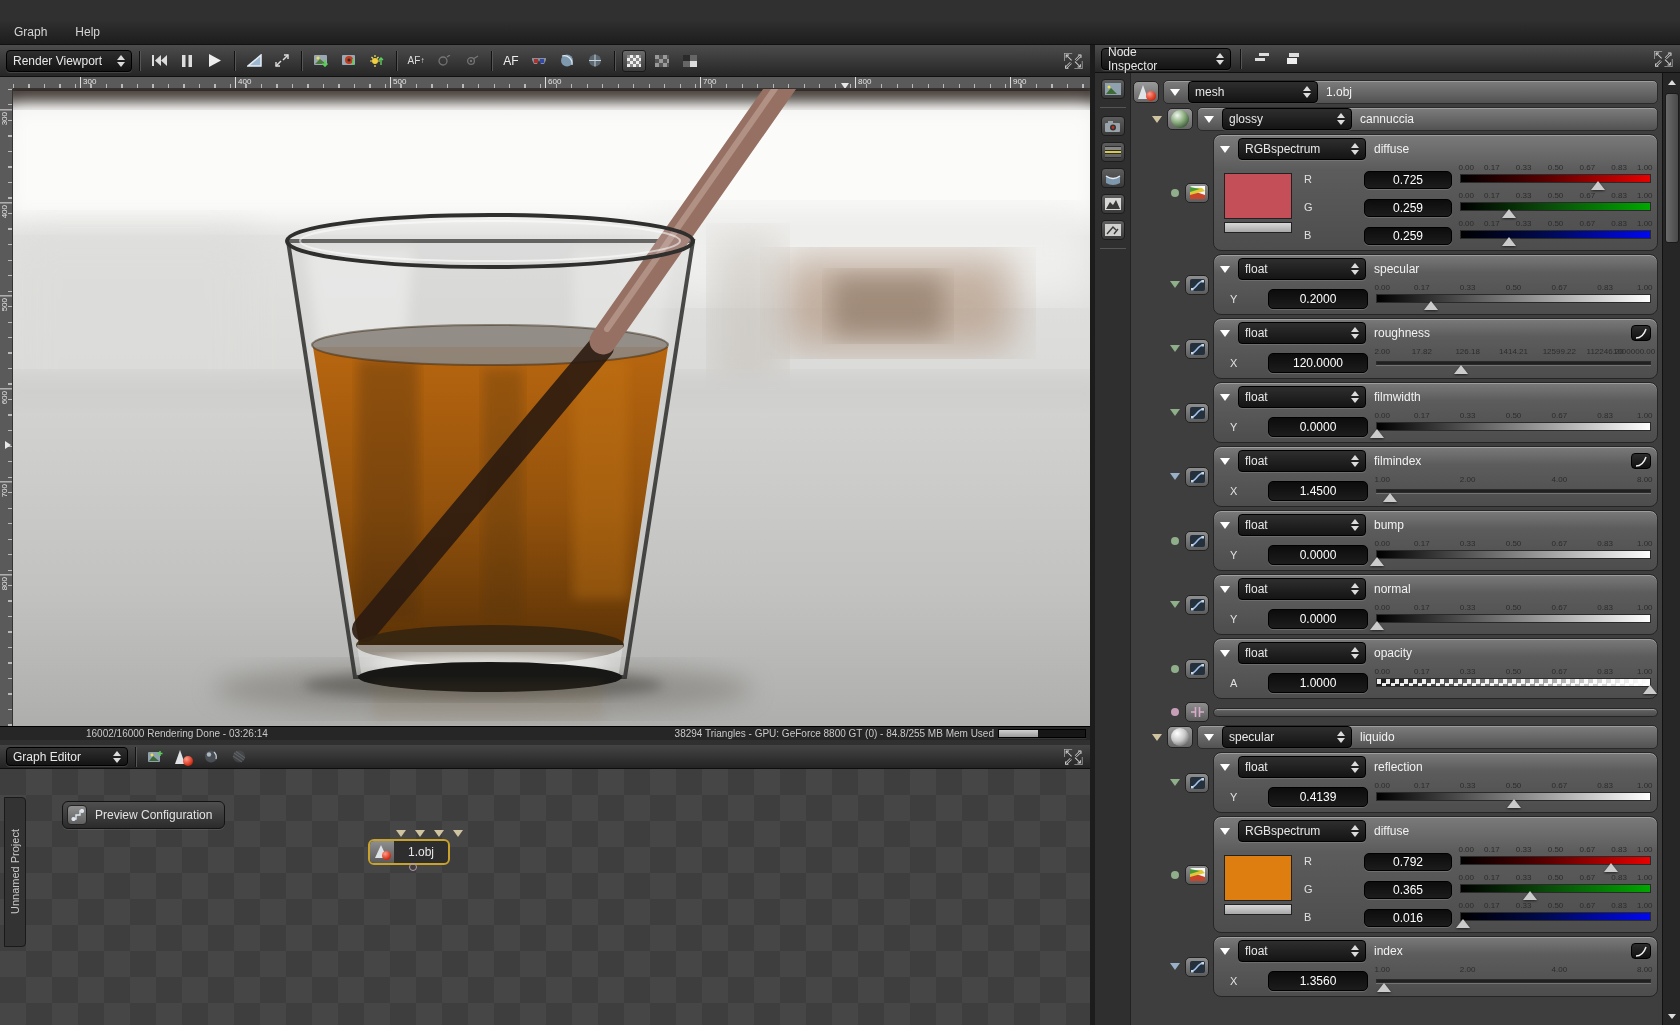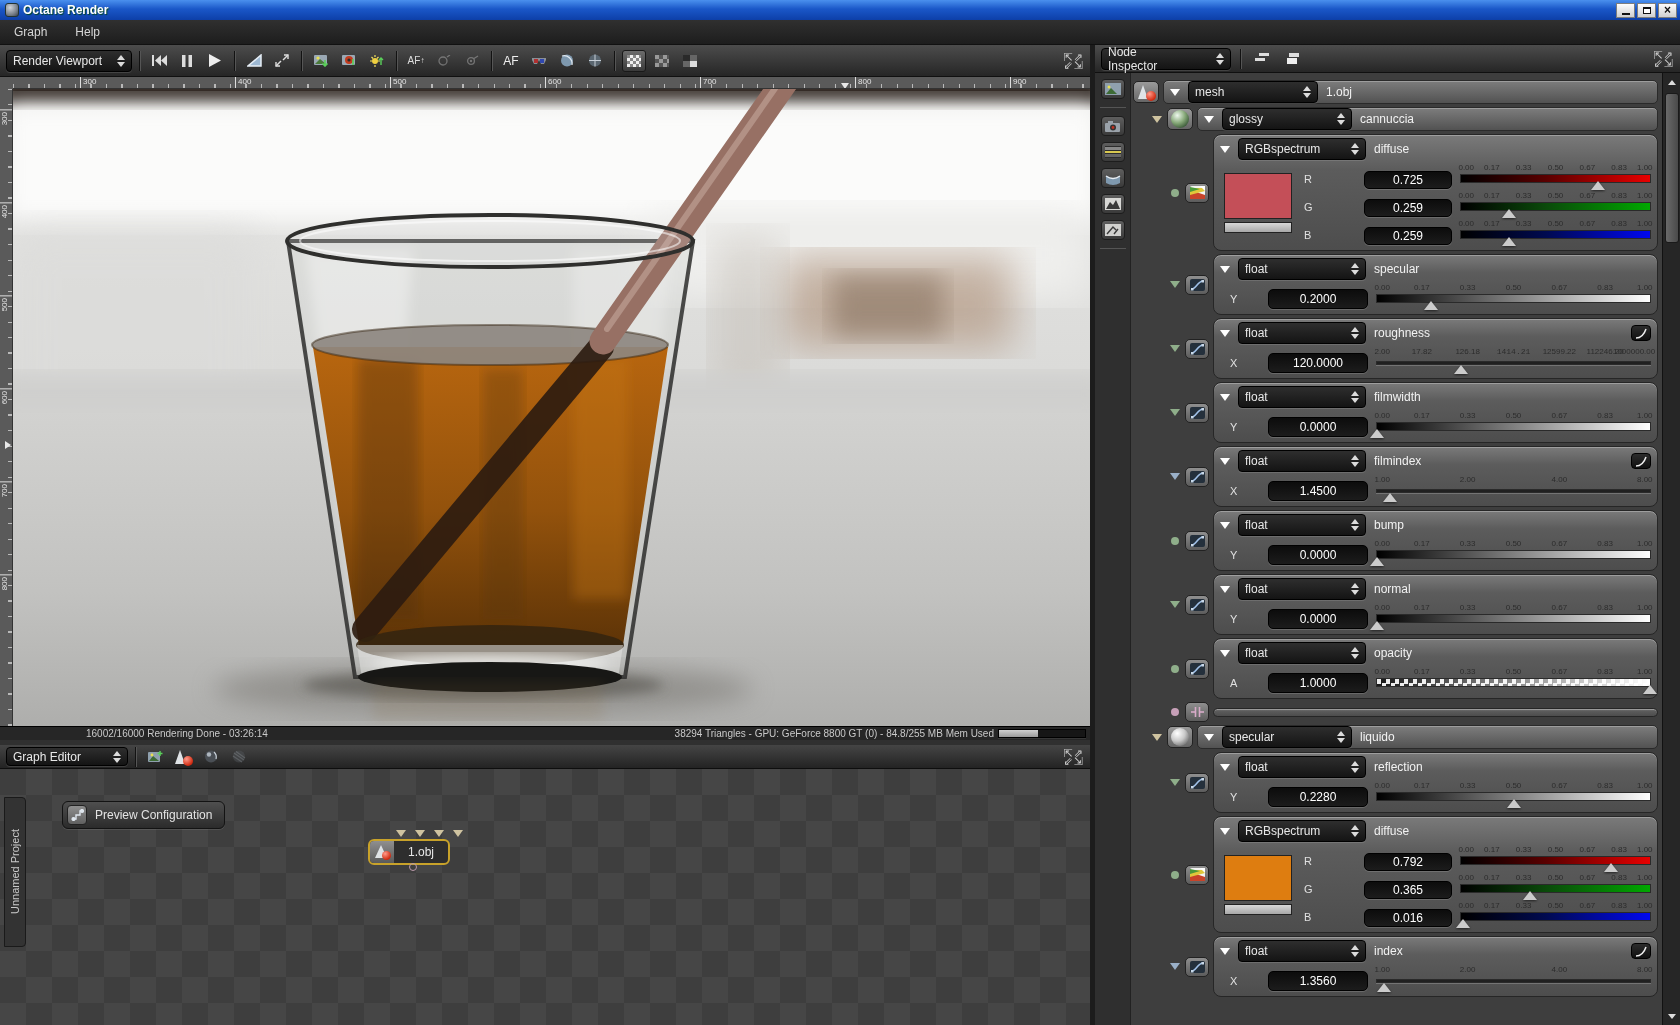--- a/index.html
+++ b/index.html
@@ -164,35 +164,20 @@
   .sphere-chrome { width:18px; height:18px; border-radius:50%; background:radial-gradient(circle at 35% 30%,#fff,#c8c8c8 45%,#686868 85%); }
   .matball { position:relative; width:20px; height:18px; }
   .matball .cone { left:2px; top:2px; border-bottom-width:14px; border-left-width:5px; border-right-width:5px; }
   .matball .redball { right:0; bottom:0; width:10px; height:10px; }
 </style>
 </head>
 <body>
 
 <div id="app">
 
-  <div class="titlebar">
-    <span class="app-icon"></span>
-    <span class="title-text">Octane Render</span>
-    <span class="winbtns">
-      <span class="winbtn">
-          <span class="glyph-min"></span>
-        </span>
-      <span class="winbtn">
-          <span class="glyph-restore"></span>
-        </span>
-      <span class="winbtn">
-          <span class="glyph-close">×</span>
-        </span>
-    </span>
-  </div>
 
   <div class="menubar">
     <span class="menu-item">Graph</span>
     <span class="menu-item">Help</span>
   </div>
 
   <div class="content">
 
     <div class="left-pane">
 
@@ -788,21 +773,21 @@
                   </span>
                 </div>
                 <div class="frow">
                   <span class="axis">X</span>
                   <span class="vfield">120.0000</span>
                   <div class="sliderwrap">
                     <div class="tickrow">
                       <span class="tick" style="left: 0%; transform: translateX(-10%);">2.00</span>
                       <span class="tick" style="left: 16.6667%;">17.82</span>
                       <span class="tick" style="left: 33.3333%;">126.18</span>
-                      <span class="tick" style="left: 50%; font-family: Liberation Mono, monospace;">1414.21</span>
+                      <span class="tick" style="left: 50%;">1414.21</span>
                       <span class="tick" style="left: 66.6667%;">12599.22</span>
                       <span class="tick" style="left: 83.3333%;">112246.20</span>
                       <span class="tick" style="left: 100%; transform: translateX(-90%);">1000000.00</span>
                     </div>
                     <div class="track bar"></div>
                     <span class="smark" style="left: calc(31% - 7px);"></span>
                   </div>
                 </div>
               </div>
             </div>
@@ -1078,21 +1063,21 @@
                     <span>float</span>
                     <span class="spin">
                       <i class="tri-up"></i>
                       <i class="tri-dn"></i>
                     </span>
                   </div>
                   <span class="sec-name">reflection</span>
                 </div>
                 <div class="frow">
                   <span class="axis">Y</span>
-                  <span class="vfield">0.2280</span>
+                  <span class="vfield">0.4139</span>
                   <div class="sliderwrap">
                     <div class="tickrow">
                       <span class="tick" style="left: 0%; transform: translateX(-10%);">0.00</span>
                       <span class="tick" style="left: 16.6667%;">0.17</span>
                       <span class="tick" style="left: 33.3333%;">0.33</span>
                       <span class="tick" style="left: 50%;">0.50</span>
                       <span class="tick" style="left: 66.6667%;">0.67</span>
                       <span class="tick" style="left: 83.3333%;">0.83</span>
                       <span class="tick" style="left: 100%; transform: translateX(-90%);">1.00</span>
                     </div>

